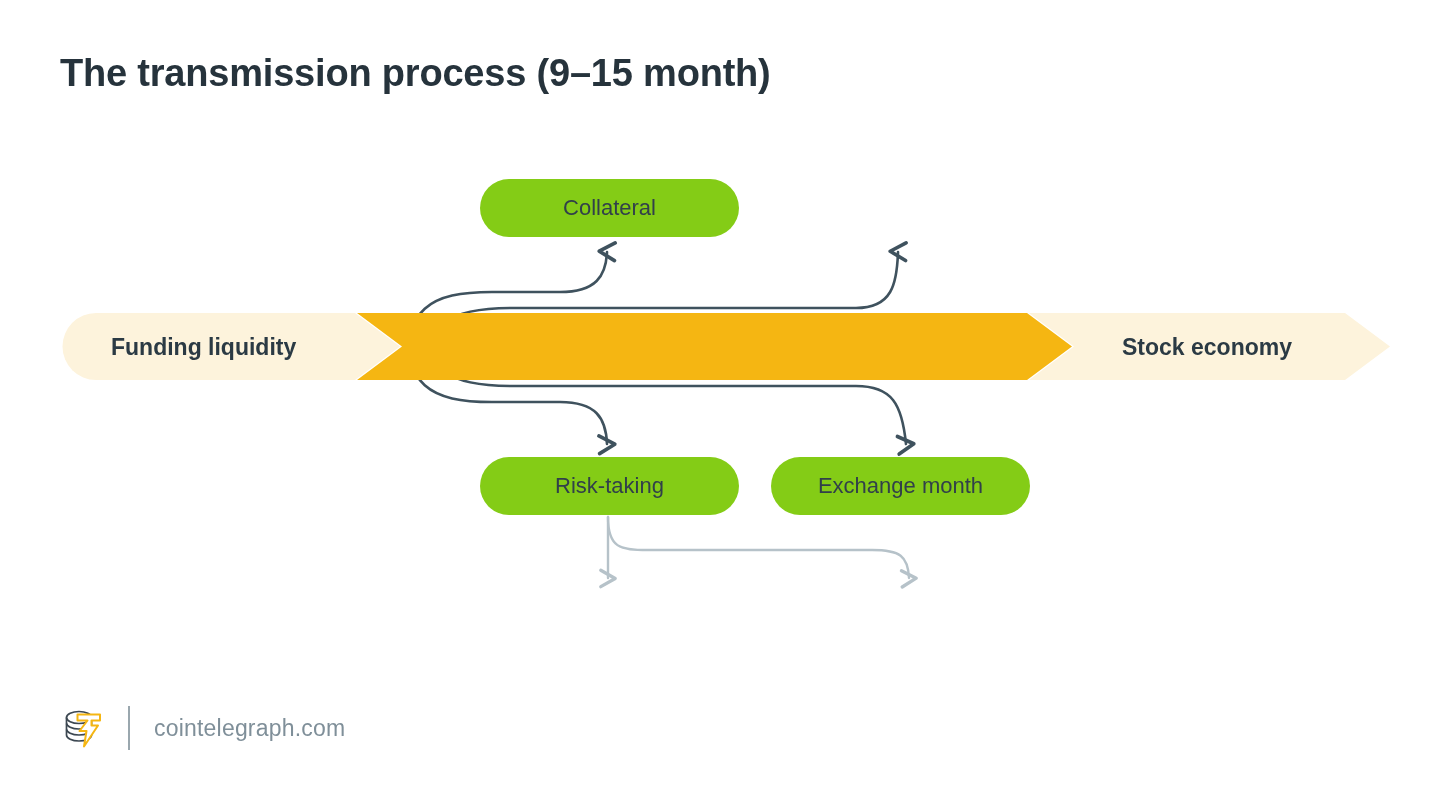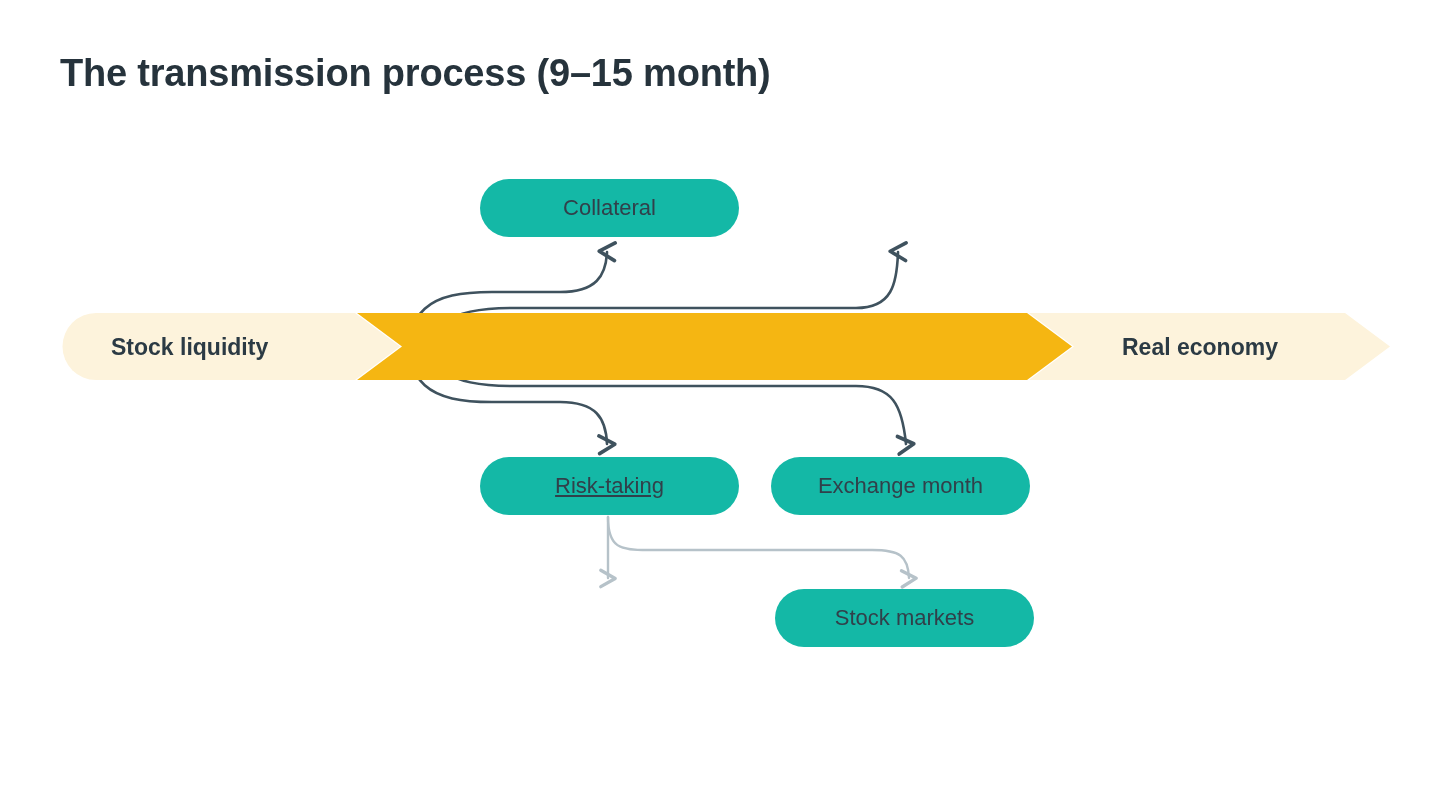--- a/index.html
+++ b/index.html
@@ -42,34 +42,34 @@
     position: absolute;
     left: 0;
     top: 0;
     width: 1450px;
     height: 808px;
   }
 
   
   .node-pill {
     position: absolute;
-    background: #14b8a6;
+    background: #84cc16;
     border-radius: 999px;
     display: flex;
     align-items: center;
     justify-content: center;
     font-size: 22px;
     color: #31404a;
     height: 58px;
     user-select: none;
   }
 
   #node-collateral     { left: 480px; top: 179px; width: 259px; }
   #node-funding        { left: 771px; top: 179px; width: 259px; }
-  #node-risk-taking    { left: 480px; top: 457px; width: 259px; text-decoration: underline; }
+  #node-risk-taking    { left: 480px; top: 457px; width: 259px; }
   #node-exchange-rate  { left: 771px; top: 457px; width: 259px; }
   #node-fixed-income   { left: 480px; top: 589px; width: 259px; }
   #node-stock-markets  { left: 775px; top: 589px; width: 259px; }
 
   
   .band-label {
     position: absolute;
     font-size: 23px;
     font-weight: bold;
     color: #2b3a44;
@@ -160,27 +160,42 @@
     </g>
 
     <g>
 
       <path d="M 608,517 L 608,578" fill="none" stroke="#b6c2c9" stroke-width="2.4" stroke-linecap="round" marker-end="url(#head-light)"></path>
 
       <path d="M 608,517 C 608,548 620,550 648,550 L 872,550 C 900,550 908,556 909,578" fill="none" stroke="#b6c2c9" stroke-width="2.4" stroke-linecap="round" marker-end="url(#head-light)"></path>
     </g>
   </svg>
 
-  <div class="band-label" id="label-global-liquidity">Stock liquidity</div>
-  <div class="band-label" id="label-real-economy">Real economy</div>
+  <div class="band-label" id="label-global-liquidity">Funding liquidity</div>
+  <div class="band-label" id="label-real-economy">Stock economy</div>
 
   <div class="node-pill" id="node-collateral">Collateral</div>
 
 
   <div class="node-pill" id="node-risk-taking">Risk-taking</div>
 
   <div class="node-pill" id="node-exchange-rate">Exchange month</div>
 
 
-  <div class="node-pill" id="node-stock-markets">Stock markets</div>
-
+
+  <div id="footer">
+    <svg id="footer-logo" viewBox="0 0 46 46">
+
+      <g fill="none" stroke="#3d4852" stroke-width="1.7">
+        <ellipse cx="19" cy="12.5" rx="12.5" ry="6"></ellipse>
+        <path d="M6.5,12.5 V18 C6.5,21.3 12.1,24 19,24 C25.9,24 31.5,21.3 31.5,18 V12.5"></path>
+        <path d="M6.5,18.5 V24 C6.5,27.3 12.1,30 19,30 C25.9,30 31.5,27.3 31.5,24 V18.5"></path>
+        <path d="M6.5,24.5 V30 C6.5,33.3 12.1,36 19,36 C25.9,36 31.5,33.3 31.5,30 V24.5"></path>
+      </g>
+
+      <path d="M17.5,9.5 L40,9.5 L40,15.5 L31.5,15.5 L31.5,20.5 L38,20.5
+               L24,41.5 L26.5,26 L19.5,26 L27.5,15.5 L17.5,15.5 Z" fill="#ffffff" stroke="#f5b612" stroke-width="2" stroke-linejoin="round"></path>
+    </svg>
+    <div id="footer-divider"></div>
+    <div id="footer-site">cointelegraph.com</div>
+  </div>
 
 </div>
 
 </body></html>

